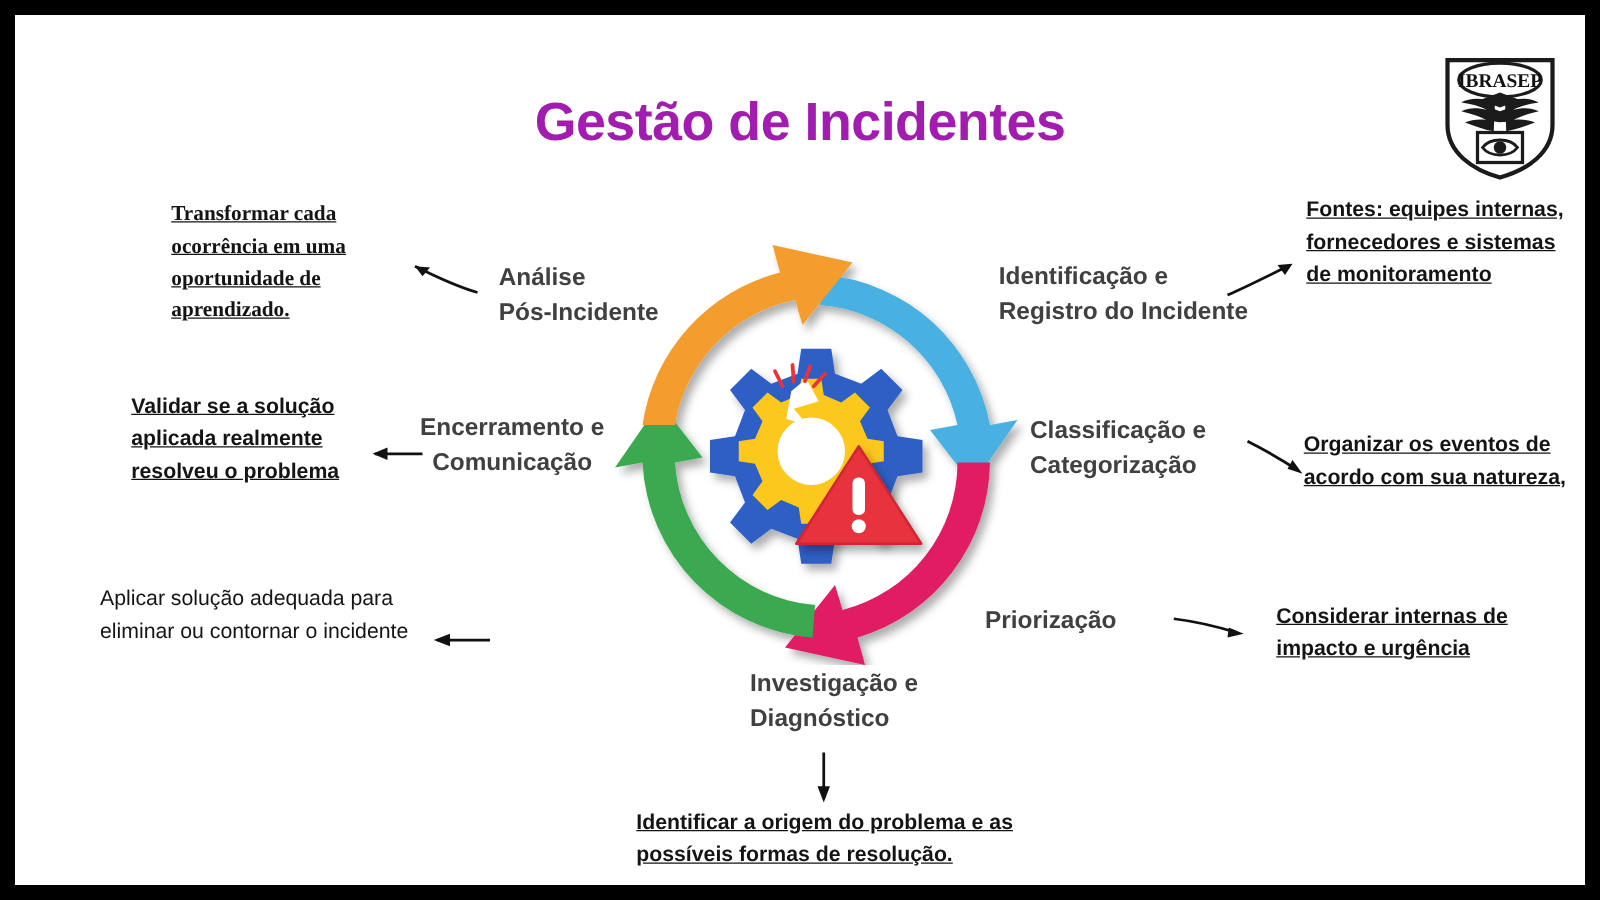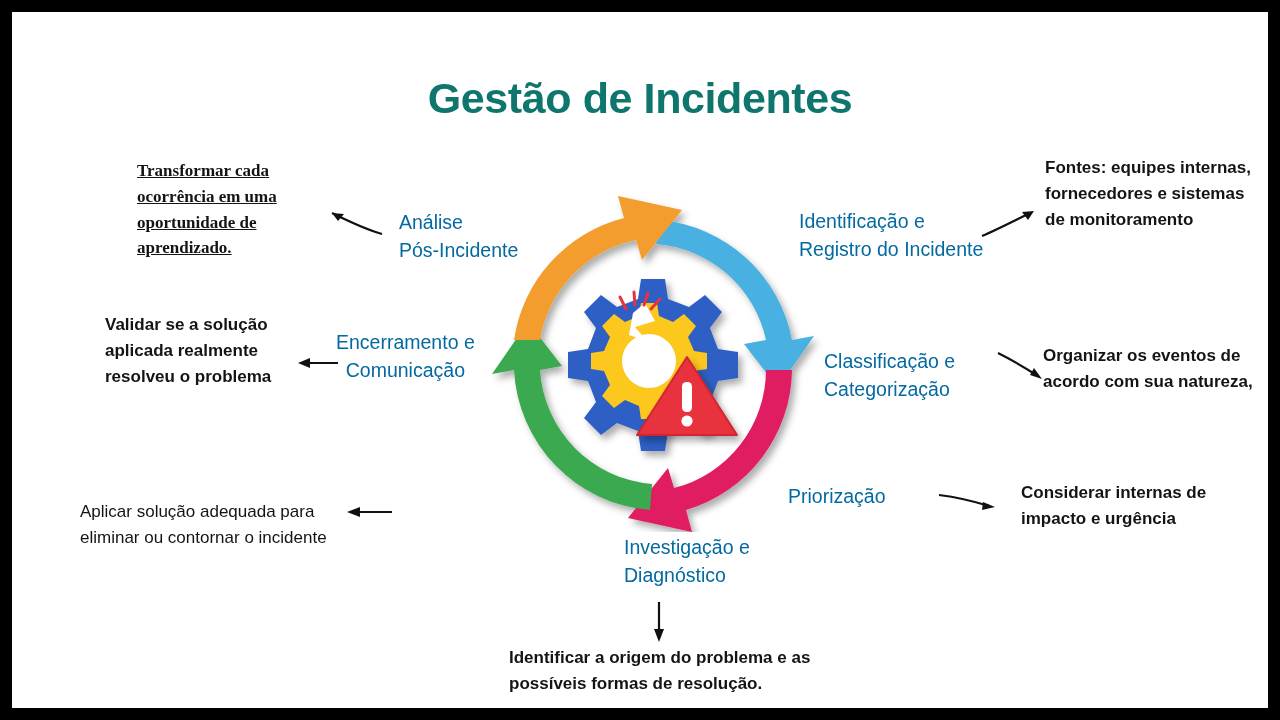--- a/index.html
+++ b/index.html
@@ -25,21 +25,21 @@
 
   
   #title {
     position: absolute;
     left: 0;
     top: 62px;
     width: 1256px;
     text-align: center;
     font-size: 43px;
     font-weight: bold;
-    color: #0f766e;
+    color: #a21caf;
     letter-spacing: -0.4px;
   }
 
   
   #logo {
     position: absolute;
     left: 1132px;
     top: 26px;
     width: 112px;
     height: 110px;
@@ -51,46 +51,46 @@
     left: 466px;
     top: 180px;
     width: 350px;
     height: 340px;
   }
 
   
   .stage-label {
     position: absolute;
     font-size: 19.5px;
-    font-weight: normal;
-    color: #0369a1;
+    font-weight: bold;
+    color: #404040;
     line-height: 1.42;
     white-space: pre-line;
   }
   .stage-identificacao { left: 755px; top: 196px; text-align: left; margin-left: 32px; }
-  .stage-classificacao { left: 812px; top: 319px; text-align: left; margin-top: 17px; }
+  .stage-classificacao { left: 812px; top: 319px; text-align: left; }
   .stage-priorizacao   { left: 776px; top: 471px; text-align: center; }
-  .stage-investigacao  { left: 588px; top: 522px; text-align: left; margin-left: 24px; }
+  .stage-investigacao  { left: 588px; top: 522px; text-align: left; }
   .stage-resolucao     { left: 409px; top: 461px; text-align: left; }
   .stage-encerramento  { left: 324px; top: 317px; text-align: center; }
   .stage-analise       { left: 387px; top: 197px; text-align: left; }
 
   
   .note {
     position: absolute;
     font-size: 17px;
     color: #141414;
     line-height: 1.52;
   }
-  .note.bold { font-weight: bold; }
+  .note.bold { font-weight: bold; text-decoration: underline; }
   .note.serifish { font-family: "Liberation Serif", serif; font-weight: bold; }
 
   .note-transformar { left: 125px; top: 146px; width: 190px; text-decoration: underline; }
   .note-validar     { left: 93px;  top: 300px; width: 205px; }
-  .note-aplicar     { left: 68px;  top: 487px; width: 265px; }
+  .note-aplicar     { left: 68px;  top: 454px; width: 265px; }
   .note-identificar { left: 497px; top: 633px; width: 350px; }
   .note-fontes      { left: 1033px; top: 143px; width: 215px; }
   .note-organizar   { left: 1031px; top: 331px; width: 215px; }
   .note-considerar  { left: 1009px; top: 468px; width: 230px; }
 
   
   .connector { position: absolute; }
 
   .conn-transformar { left: 312px; top: 192px; }
   .conn-validar     { left: 282px; top: 340px; }
@@ -100,20 +100,37 @@
   .conn-organizar   { left: 984px; top: 337px; }
   .conn-considerar  { left: 925px; top: 475px; }
 </style>
 </head>
 <body>
 
 <div id="slide">
 
   <div id="title">Gestão de Incidentes</div>
 
+  <div id="logo">
+    <svg width="112" height="110" viewBox="0 0 112 110">
+      <path d="M14 10 H98 V62 C98 84 78 98 56 104 C34 98 14 84 14 62 Z" fill="#ffffff" stroke="#1b1b1b" stroke-width="3.4"></path>
+      <ellipse cx="56" cy="26" rx="33" ry="13.5" fill="#ffffff" stroke="#1b1b1b" stroke-width="2.6"></ellipse>
+      <text x="56" y="31.5" text-anchor="middle" font-family="Liberation Serif, serif" font-size="15.5" font-weight="bold" fill="#111111">IBRASEP</text>
+
+      <path d="M52 44 C42 40 32 40 25 44 C33 45 40 47 46 50 C38 48 31 48 25 51 C33 53 40 55 45 58 C39 57 33 58 28 60 C36 63 44 66 51 67 Z" fill="#1b1b1b"></path>
+      <path d="M60 44 C70 40 80 40 87 44 C79 45 72 47 66 50 C74 48 81 48 87 51 C79 53 72 55 67 58 C73 57 79 58 84 60 C76 63 68 66 61 67 Z" fill="#1b1b1b"></path>
+
+      <path d="M40 42 L56 36 L72 42 L56 48 Z" fill="#1b1b1b"></path>
+      <path d="M45 47 L45 56 C45 61 67 61 67 56 L67 47 L56 51 Z" fill="#1b1b1b"></path>
+
+      <rect x="38" y="68" width="36" height="24" fill="#ffffff" stroke="#1b1b1b" stroke-width="2.6"></rect>
+      <path d="M42 80 C48 72 64 72 70 80 C64 88 48 88 42 80 Z" fill="#ffffff" stroke="#1b1b1b" stroke-width="2.3"></path>
+      <circle cx="56" cy="80" r="5" fill="#1b1b1b"></circle>
+    </svg>
+  </div>
 
   <div id="cycle">
     <svg width="350" height="340" viewBox="0 0 350 340">
       <defs>
         <filter id="sh" x="-30%" y="-30%" width="170%" height="170%">
           <feDropShadow dx="4" dy="5" stdDeviation="3.5" flood-color="#000" flood-opacity="0.32"></feDropShadow>
         </filter>
       </defs>
 
       <g filter="url(#sh)">

